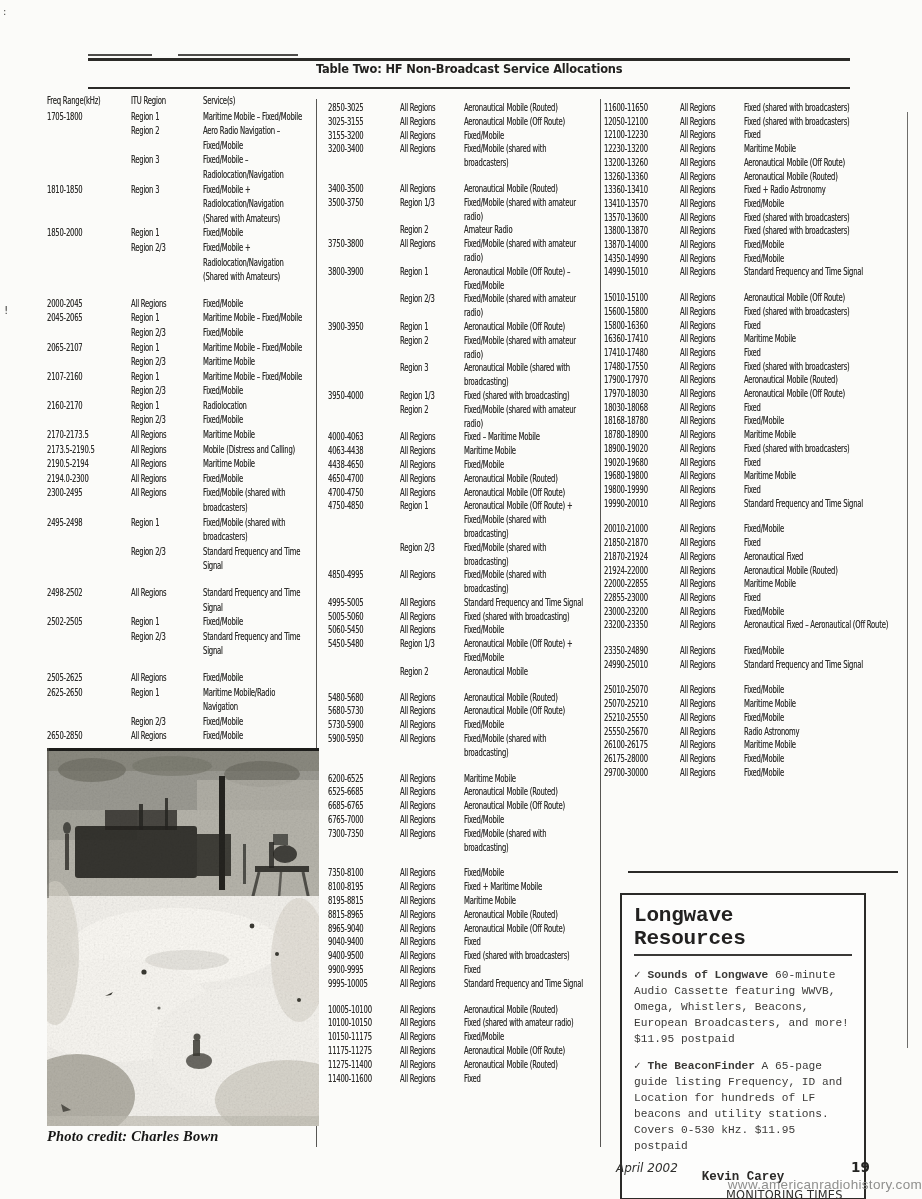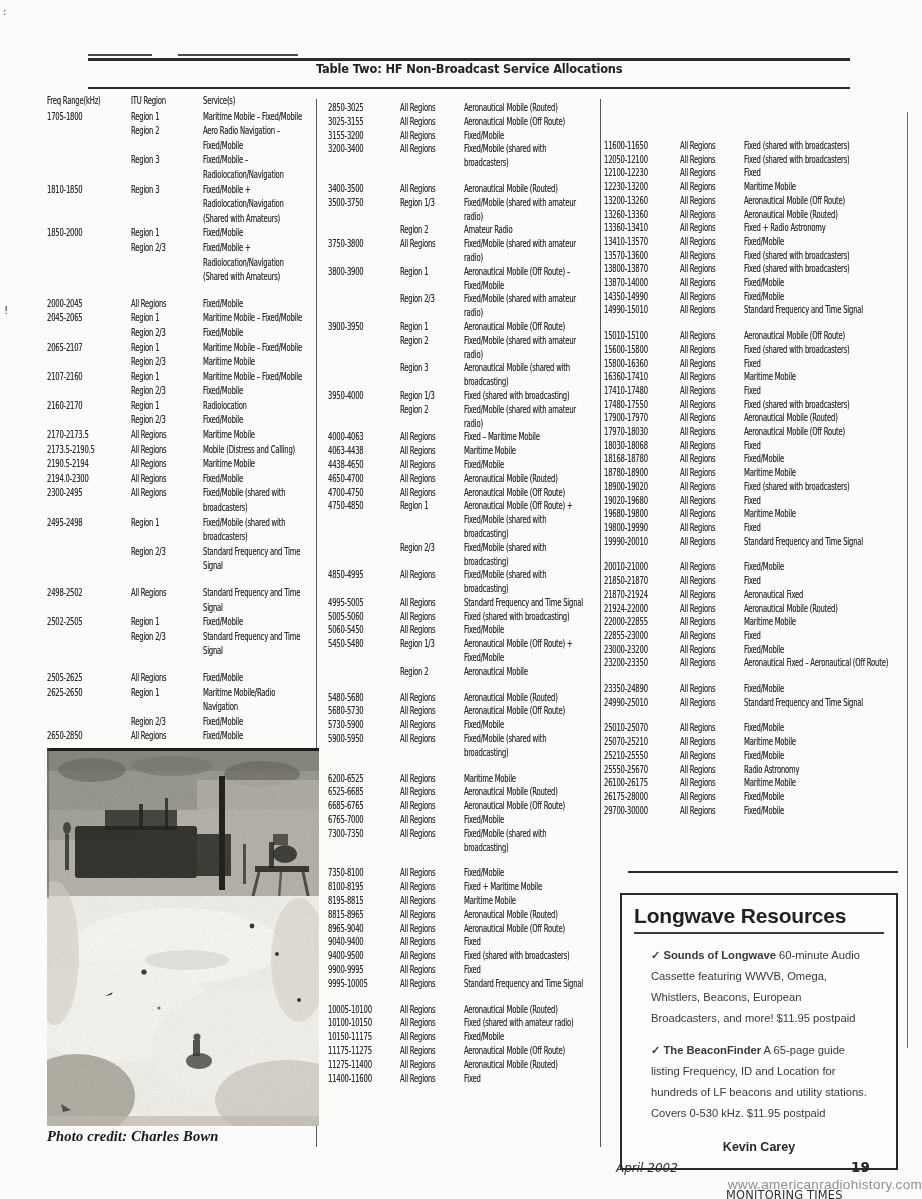--- a/index.html
+++ b/index.html
@@ -25,35 +25,35 @@
   #col1{left:47px;top:94px;width:264px;line-height:14.6px;}
   #col1 .c-freq{width:84px;}    #col1 .c-freq .cx{width:120px;}
   #col1 .c-region{width:72px;}  #col1 .c-region .cx{width:103px;}
   #col1 .c-service{width:108px;}#col1 .c-service .cx{width:154px;}
 
   #col2{left:328px;top:101px;width:264px;line-height:13.8px;}
   #col2 .c-freq{width:72px;}    #col2 .c-freq .cx{width:103px;}
   #col2 .c-region{width:64px;}  #col2 .c-region .cx{width:91px;}
   #col2 .c-service{width:128px;}#col2 .c-service .cx{width:183px;}
 
-  #col3{left:604px;top:101px;width:300px;line-height:13.7px;margin-top:38px;}
+  #col3{left:604px;top:101px;width:300px;line-height:13.7px;}
   #col3 .c-freq{width:76px;}    #col3 .c-freq .cx{width:108px;}
   #col3 .c-region{width:64px;}  #col3 .c-region .cx{width:91px;}
   #col3 .c-service{width:160px;}#col3 .c-service .cx{width:229px;}
 
   
   .vline{position:absolute;width:1px;background:#575654;}
 
   
-  .adbox{position:absolute;left:620px;top:893px;width:278px;box-sizing:border-box;
+  .adbox{position:absolute;left:620px;top:893px;width:246px;box-sizing:border-box;
       border:2.5px solid #2b2a28;background:#fdfdfc;padding:7px 12px 12px;
-      font-family:Liberation Sans, sans-serif;color:#3a3937;}
+      font-family:Liberation Mono, monospace;color:#3a3937;}
   .adbox h2{font-size:21px;margin:2px 0 0;padding-bottom:4px;border-bottom:2px solid #3a3937;
       color:#222120;font-weight:bold;letter-spacing:-0.2px;}
-  .ad-item{font-size:11.2px;line-height:21px;margin:11px 17px 0;}
+  .ad-item{font-size:11.2px;line-height:16px;margin:11px 0 0;}
   .ad-lead{font-weight:bold;}
   .ad-contact{margin-top:15px;text-align:center;font-weight:bold;color:#2b2a28;}
   .ad-contact .nm{font-size:12.5px;line-height:17px;}
   .ad-contact .ad{font-size:13.2px;line-height:18px;letter-spacing:-0.2px;}
 
   
   .photo{position:absolute;left:47px;top:748px;width:272px;height:378px;}
   .photo-credit{position:absolute;left:47px;top:1128px;font-family:"Liberation Serif",serif;
       font-style:italic;font-weight:bold;font-size:14.5px;color:#171716;letter-spacing:.2px;}
 

